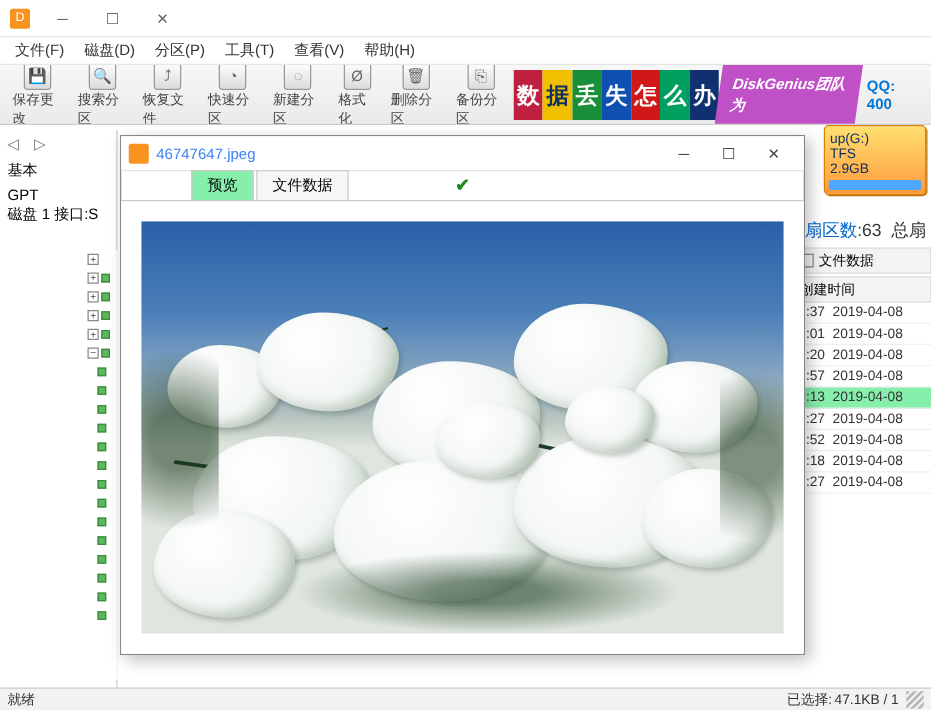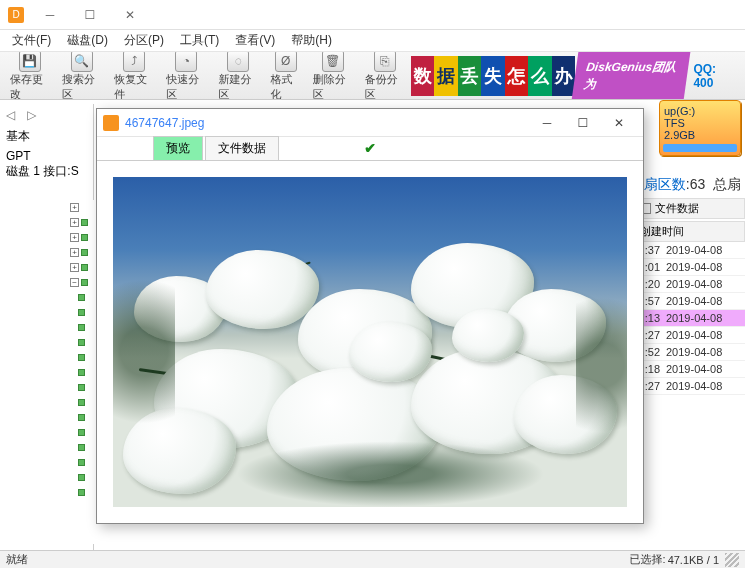--- a/index.html
+++ b/index.html
@@ -28,21 +28,21 @@
 .partbox { position: absolute; top: 100px; right: 4px; width: 82px; height: 56px; background: linear-gradient(#ffe070,#ff9a3c); border: 1px solid #e08000; border-radius: 4px; padding: 4px; color: #103060; font-size: 11px; box-shadow: 1px 1px 0 #c07000; }
 .partbox .pbar { position: absolute; bottom: 3px; left: 3px; right: 3px; height: 8px; background: #4fa8ff; border-radius: 2px; }
 
 
 .rtable { position: absolute; top: 166px; right: 0; width: 110px; font-size: 11px; }
 .rhdr { background: #f3f3f3; border: 1px solid #ddd; padding: 2px 4px; display: flex; gap: 4px; align-items: center; }
 .rhdr .chk { width: 11px; height: 11px; border: 1px solid #888; }
 .rrow { display: flex; border-bottom: 1px solid #f0f0f0; }
 .rrow .c1 { width: 28px; text-align: right; padding: 2px 3px; color: #333; }
 .rrow .c2 { flex: 1; padding: 2px 3px; color: #333; }
-.rrow.hl { background: #f0abfc; }
+.rrow.hl { background: #86efac; }
 
 
 .treegutter { position: absolute; top: 200px; left: 64px; width: 30px; bottom: 24px; background: #fff; }
 .tgline { display: flex; align-items: center; height: 15px; }
 .tgbox { width: 9px; height: 9px; border: 1px solid #888; font-size: 8px; line-height: 7px; text-align: center; color: #444; background: #fff; margin-left: 6px; }
 .tgdot { width: 7px; height: 7px; background: #5cb85c; border: 1px solid #3a8a3a; margin-left: 2px; }
 
 
 .modal { position: absolute; top: 108px; left: 96px; width: 548px; height: 416px; background: #fff; border: 1px solid #888; box-shadow: 4px 4px 12px rgba(0,0,0,.25); display: flex; flex-direction: column; }
 .modal .mtitle { height: 28px; display: flex; align-items: center; padding: 0 6px; background: #fff; border-bottom: 1px solid #e5e5e5; }

